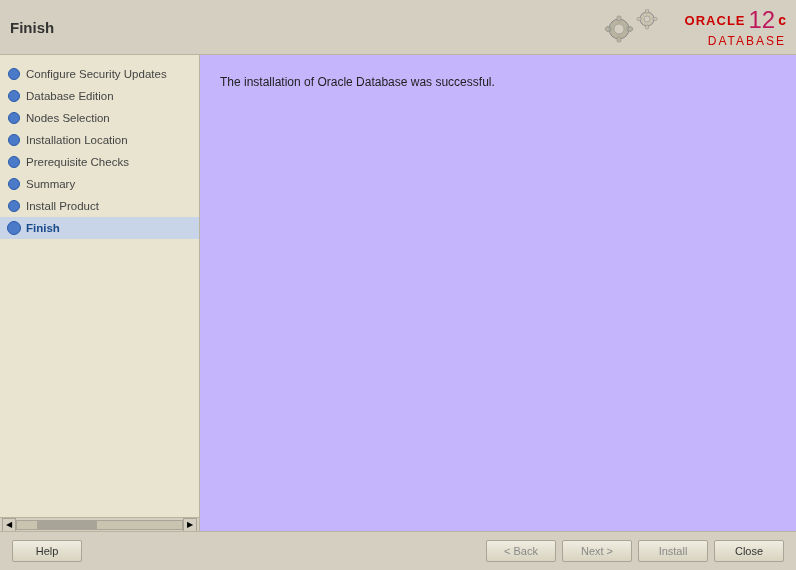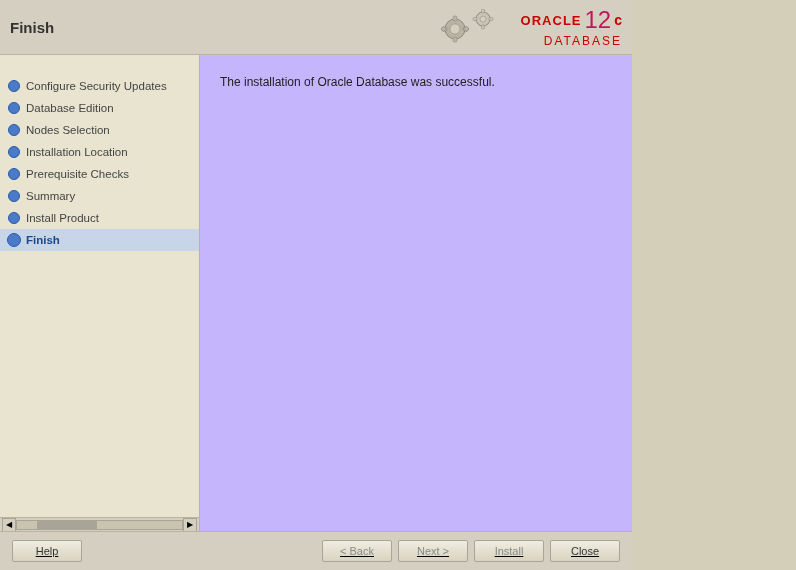--- a/index.html
+++ b/index.html
@@ -5,21 +5,21 @@
     * { box-sizing: border-box; margin: 0; padding: 0; }
     body {
       font-family: Arial, sans-serif;
       font-size: 12px;
       background: #d4cfb8;
       width: 796px;
       height: 570px;
       overflow: hidden;
     }
     .window {
-      width: 632px;
+      width: 796px;
       height: 570px;
       background: #e8e4d0;
       display: flex;
       flex-direction: column;
     }
     .title-bar {
       background: #d4cfc0;
       padding: 6px 10px;
       display: flex;
       align-items: center;
@@ -75,21 +75,21 @@
       background: #e8e4d0;
       border-right: 1px solid #b8b4a0;
       overflow: hidden;
       display: flex;
       flex-direction: column;
     }
     .sidebar-list {
       flex: 1;
       overflow-y: auto;
       overflow-x: hidden;
-      padding: 20px 0;
+      padding: 8px 0;
     }
     .sidebar-item {
       display: flex;
       align-items: center;
       padding: 3px 6px;
       cursor: pointer;
       color: #444;
       font-size: 11.5px;
       min-height: 22px;
     }
@@ -169,21 +169,20 @@
       color: #222;
       font-size: 12px;
       margin-top: 4px;
     }
     .footer {
       background: #d4cfc0;
       border-top: 1px solid #b8b4a0;
       padding: 8px 12px;
       display: flex;
       justify-content: space-between;
-      text-decoration: underline;
     }
     .footer-left {
       display: flex;
       gap: 6px;
     }
     .footer-right {
       display: flex;
       gap: 6px;
     }
     .btn {

